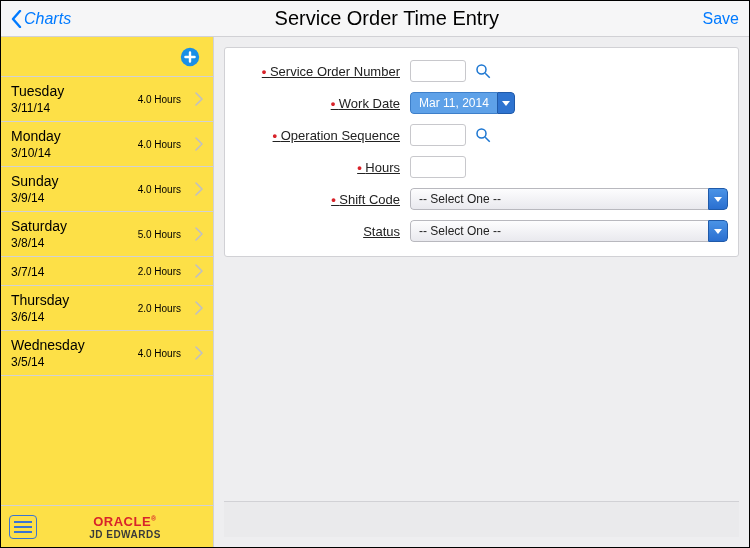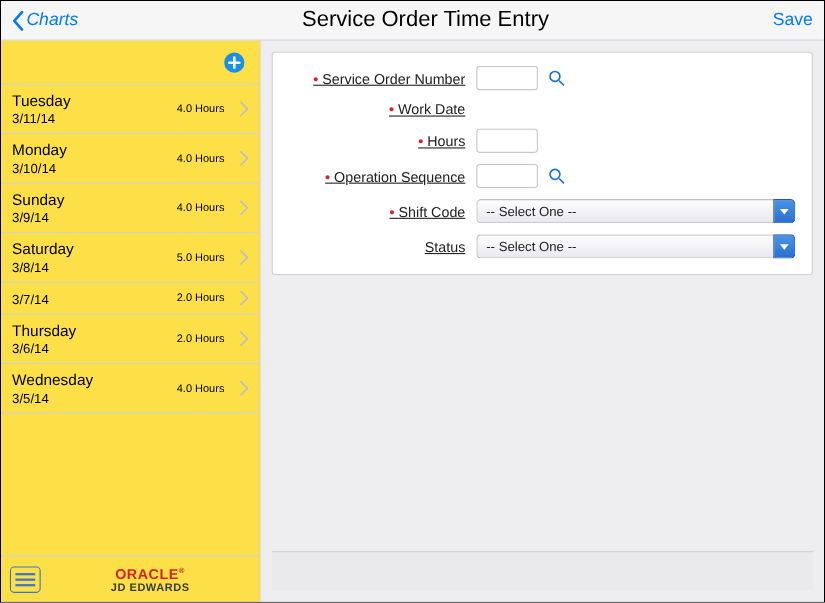--- a/index.html
+++ b/index.html
@@ -33,21 +33,21 @@
   .form-row { display: flex; align-items: center; margin-bottom: 10px; }
   .form-row:last-child { margin-bottom: 0; }
   .form-label { width: 175px; text-align: right; font-size: 13px; color: #222; padding-right: 10px; text-decoration: underline; }
   .req::before { content: "• "; color: #d8232a; font-weight: bold; }
   .txt { width: 56px; height: 22px; border: 1px solid #c8c8cc; border-radius: 3px; padding: 0 4px; font-size: 12px; }
   .txt.sm { width: 56px; }
   .search-after { margin-left: 8px; display: flex; align-items: center; cursor: pointer; }
   .datebox { display: inline-flex; align-items: stretch; height: 22px; border-radius: 4px; overflow: hidden; cursor: pointer; }
   .datebox-body { background: #5ea1e8; color: #fff; font-size: 12px; padding: 0 8px; display: flex; align-items: center; border: 1px solid #3e7fc9; border-right: none; border-radius: 4px 0 0 4px;}
   .datebox-arrow { background: #2f74d0; width: 18px; display: flex; align-items: center; justify-content: center; border: 1px solid #205aa9; border-radius: 0 4px 4px 0; }
-  .selectbox { display: inline-flex; align-items: stretch; height: 22px; width: 290px; border-radius: 4px; overflow: hidden; cursor: pointer; }
+  .selectbox { display: inline-flex; align-items: stretch; height: 22px; width: 318px; border-radius: 4px; overflow: hidden; cursor: pointer; }
   .selectbox-body { flex: 1; background: linear-gradient(#fdfdfe,#e9e9ee); border: 1px solid #b8b8be; border-right: none; border-radius: 4px 0 0 4px; font-size: 12px; color: #222; padding: 0 8px; display: flex; align-items: center; }
   .selectbox-arrow { width: 20px; background: linear-gradient(#4a93e6,#2a6fd0); border: 1px solid #205aa9; border-radius: 0 4px 4px 0; display: flex; align-items: center; justify-content: center; }
   .footer-strip { height: 36px; background: #eaeaec; border-top: 1px solid #d1d1d5; }
   .main-footer { margin-top: auto; }
   .caret-down { width: 0; height: 0; border-left: 4px solid transparent; border-right: 4px solid transparent; border-top: 5px solid #fff; }
   .chev svg { stroke: #bfbfc3; }
   .mag { fill: none; stroke: #1a75d1; stroke-width: 2; }
 </style>
 </head>
 <body>
@@ -182,39 +182,45 @@
           <div class="search-after">
             <svg width="18" height="18" viewBox="0 0 24 24">
                 <circle class="mag" cx="10" cy="10" r="6"></circle>
                 <line class="mag" x1="15" y1="15" x2="21" y2="21"></line>
               </svg>
           </div>
         </div>
 
         <div class="form-row">
           <div class="form-label req">Work Date</div>
-        </div>
-
-        <div class="form-row">
-          <div class="form-label req">Hours</div>
-          <input class="txt sm" type="text" value="" style="">
+          <div class="datebox">
+            <div class="datebox-body">Mar 11, 2014</div>
+            <div class="datebox-arrow">
+                <div class="caret-down"></div>
+              </div>
+          </div>
         </div>
 
         <div class="form-row">
           <div class="form-label req">Operation Sequence</div>
           <input class="txt sm" type="text" value="" style="">
           <div class="search-after">
             <svg width="18" height="18" viewBox="0 0 24 24">
                 <circle class="mag" cx="10" cy="10" r="6"></circle>
                 <line class="mag" x1="15" y1="15" x2="21" y2="21"></line>
               </svg>
           </div>
         </div>
 
         <div class="form-row">
+          <div class="form-label req">Hours</div>
+          <input class="txt sm" type="text" value="" style="">
+        </div>
+
+        <div class="form-row">
           <div class="form-label req">Shift Code</div>
           <div class="selectbox">
             <div class="selectbox-body">-- Select One --</div>
             <div class="selectbox-arrow">
                 <div class="caret-down"></div>
               </div>
           </div>
         </div>
 
         <div class="form-row">

